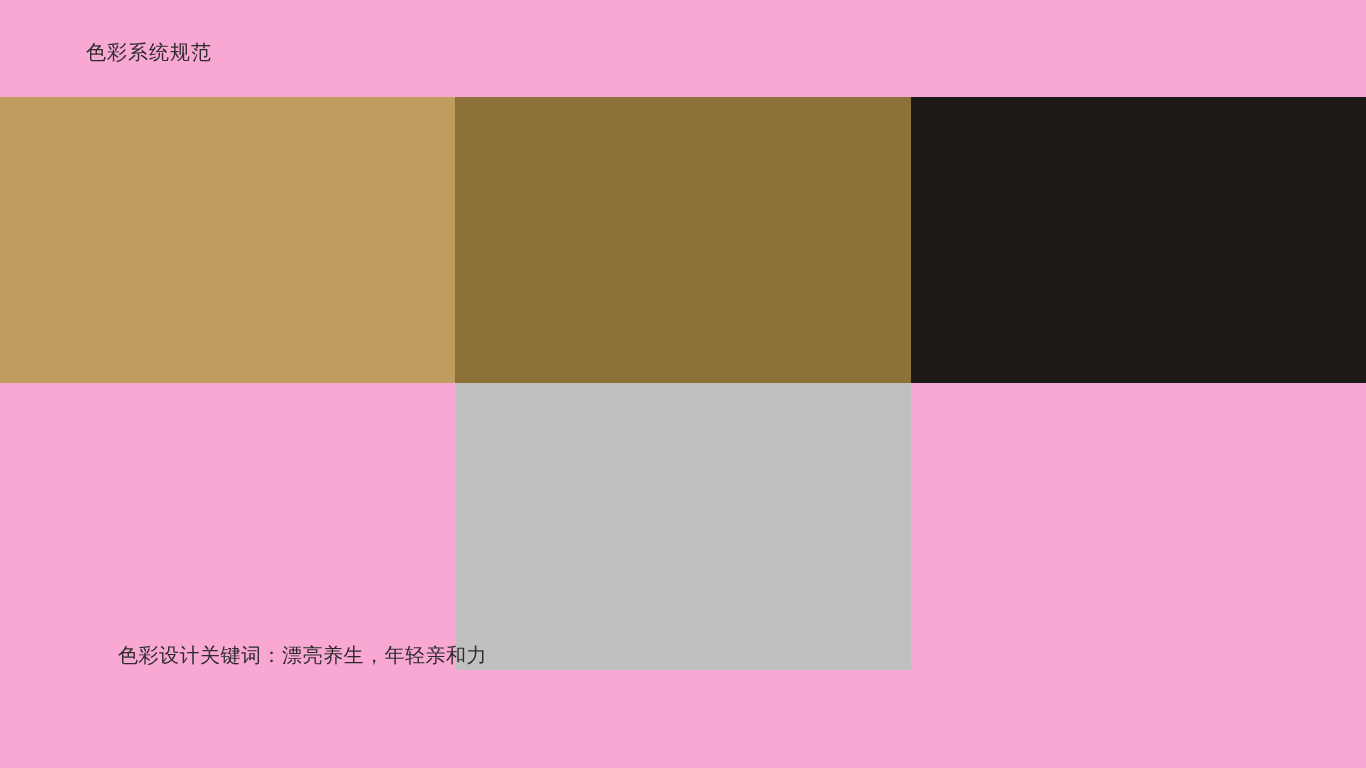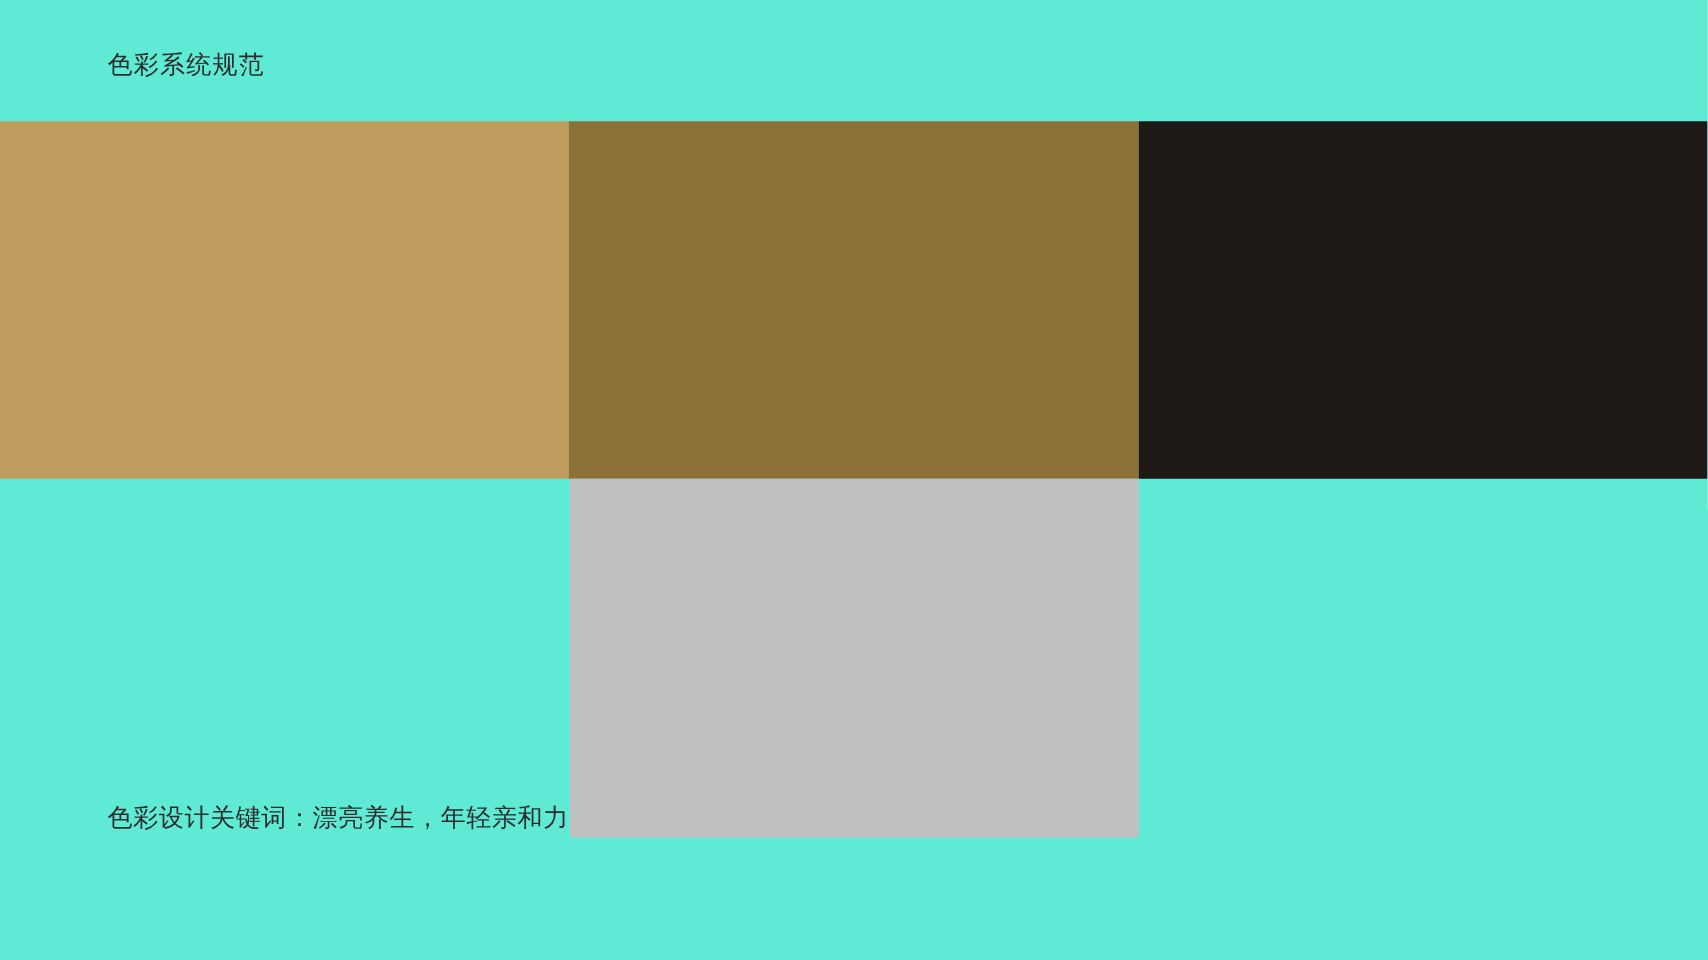--- a/index.html
+++ b/index.html
@@ -91,31 +91,31 @@
     letter-spacing: 0.5px;
     color: #2c2c2c;
     white-space: nowrap;
     font-family: "Liberation Serif", "DejaVu Serif", serif;
     z-index: 5;
   }
 </style>
 </head>
 <body>
 
-<div id="slide" style="background-color: #5eead4;">
+<div id="slide" style="background-color: #f9a8d4;">
 
   <div class="slide-title" style="color: rgb(44, 44, 44);">色彩系统规范</div>
 
   <div class="swatch-grid" style="top: 97px;">
 
     <div class="swatch swatch-primary-light" style="background-color: rgb(190, 157, 95); left: 0px; top: 0px; width: 455px; height: 286px;"></div>
 
     <div class="swatch swatch-primary-dark" style="background-color: rgb(141, 113, 57); left: 455px; top: 0px; width: 456px; height: 286px;"></div>
 
     <div class="swatch swatch-neutral-black" style="background-color: rgb(30, 25, 22); left: 911px; top: 0px; width: 455px; height: 286px;"></div>
 
     <div class="swatch swatch-neutral-gray" style="background-color: rgb(192, 192, 192); left: 456px; top: 286px; width: 455px; height: 287px;"></div>
 
   </div>
 
-  <div class="keyword-caption" style="color: rgb(44, 44, 44);">色彩设计关键词：漂亮养生，年轻亲和力</div>
+  <div class="keyword-caption" style="color: rgb(44, 44, 44); margin-left: 32px;">色彩设计关键词：漂亮养生，年轻亲和力</div>
 
 </div>
 
 </body></html>

